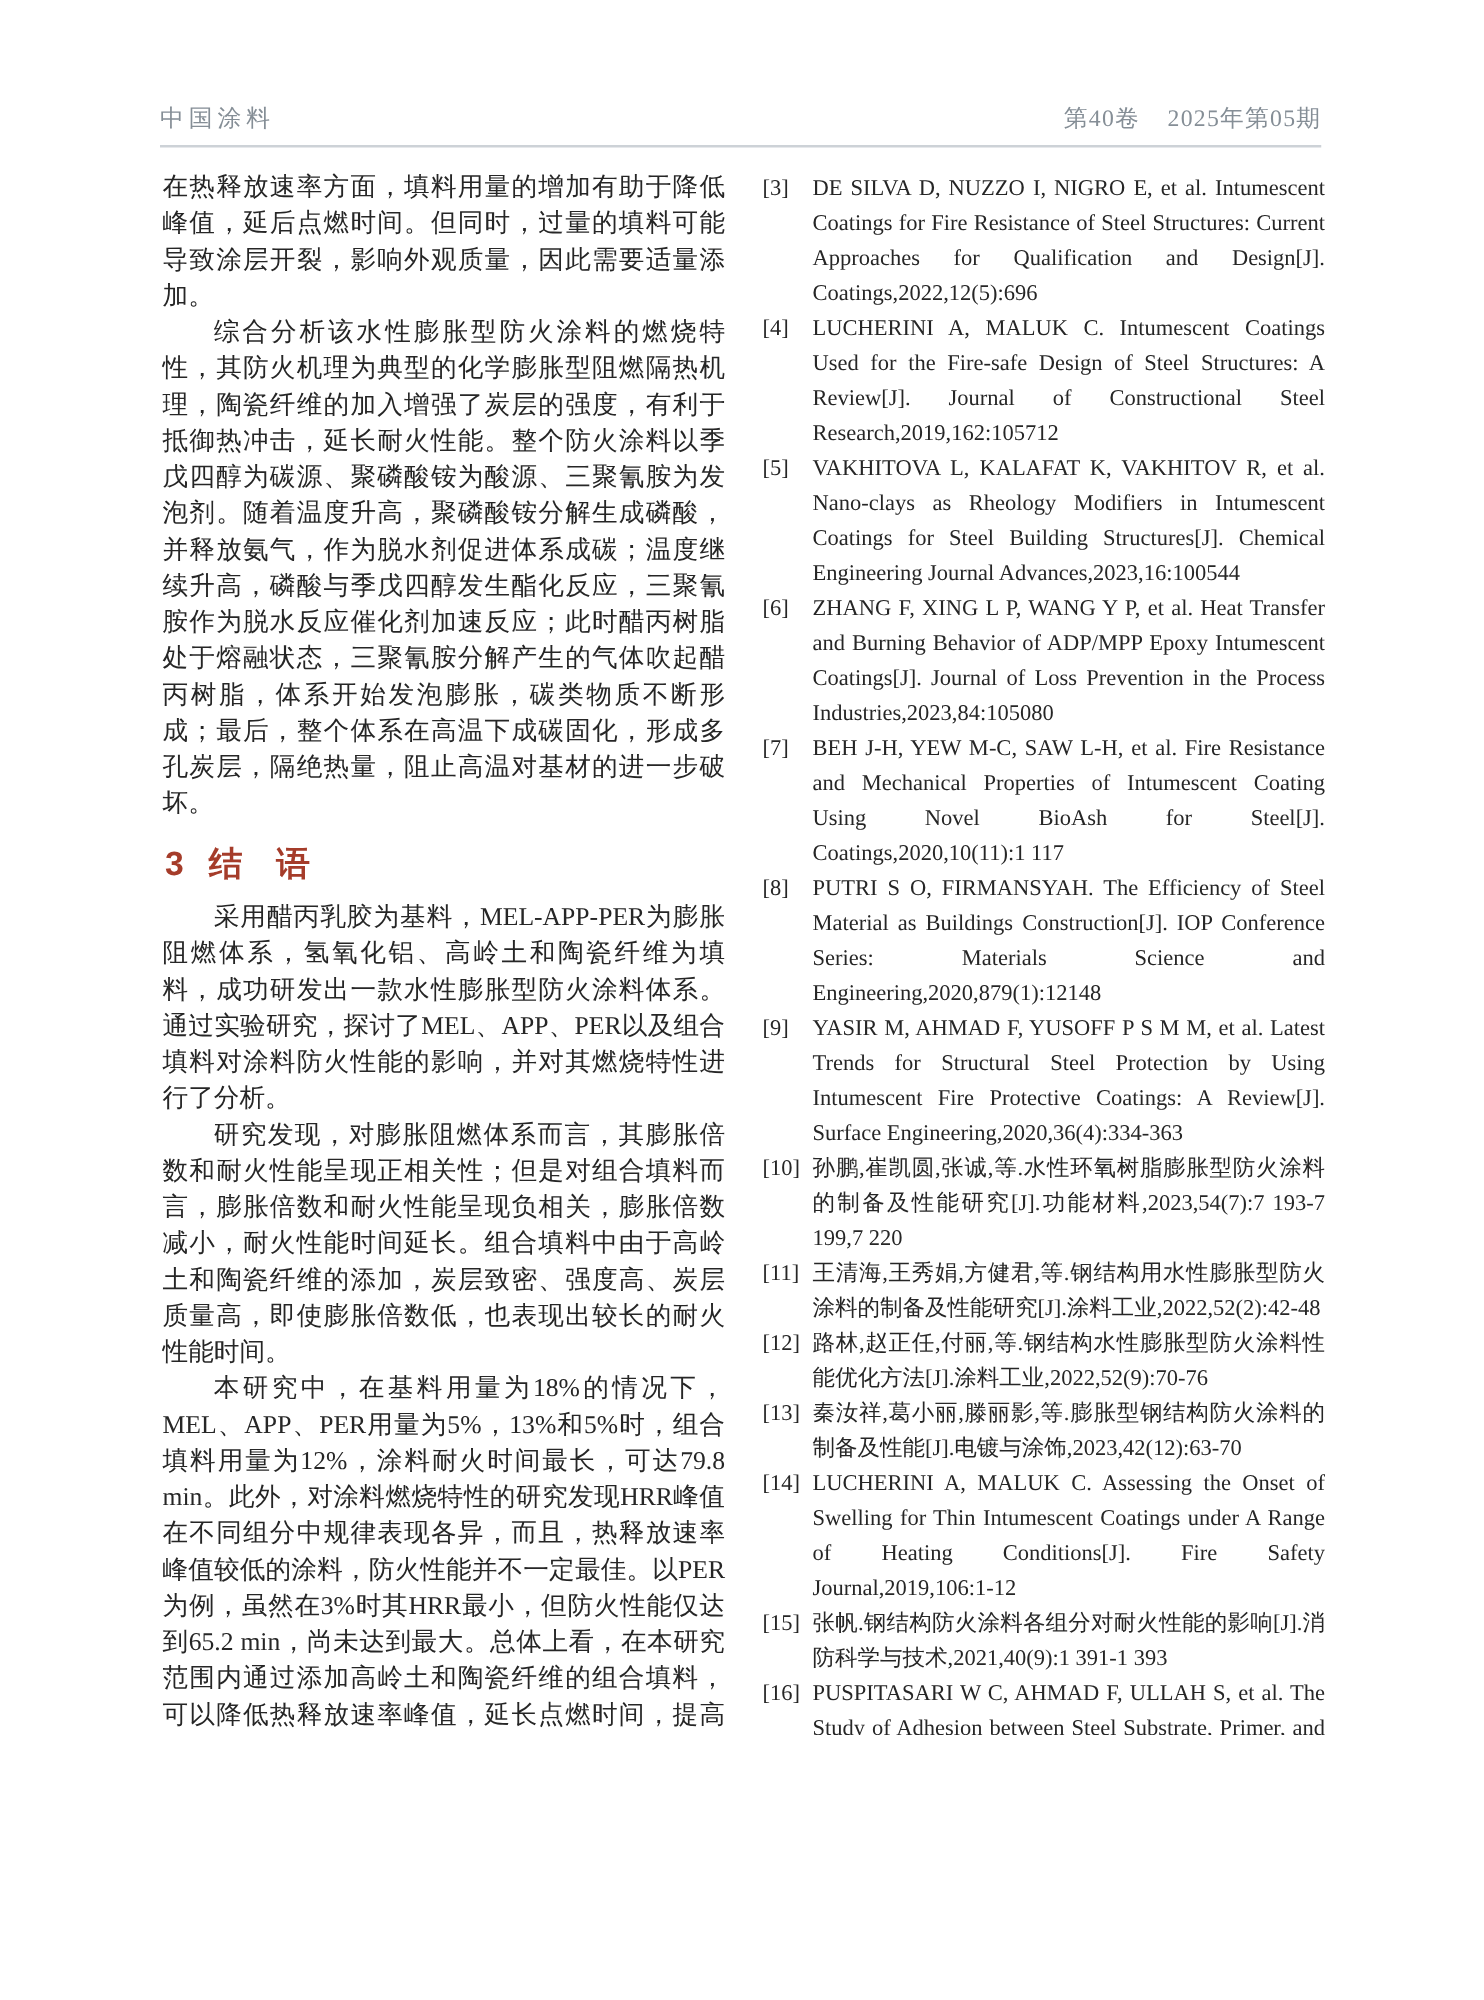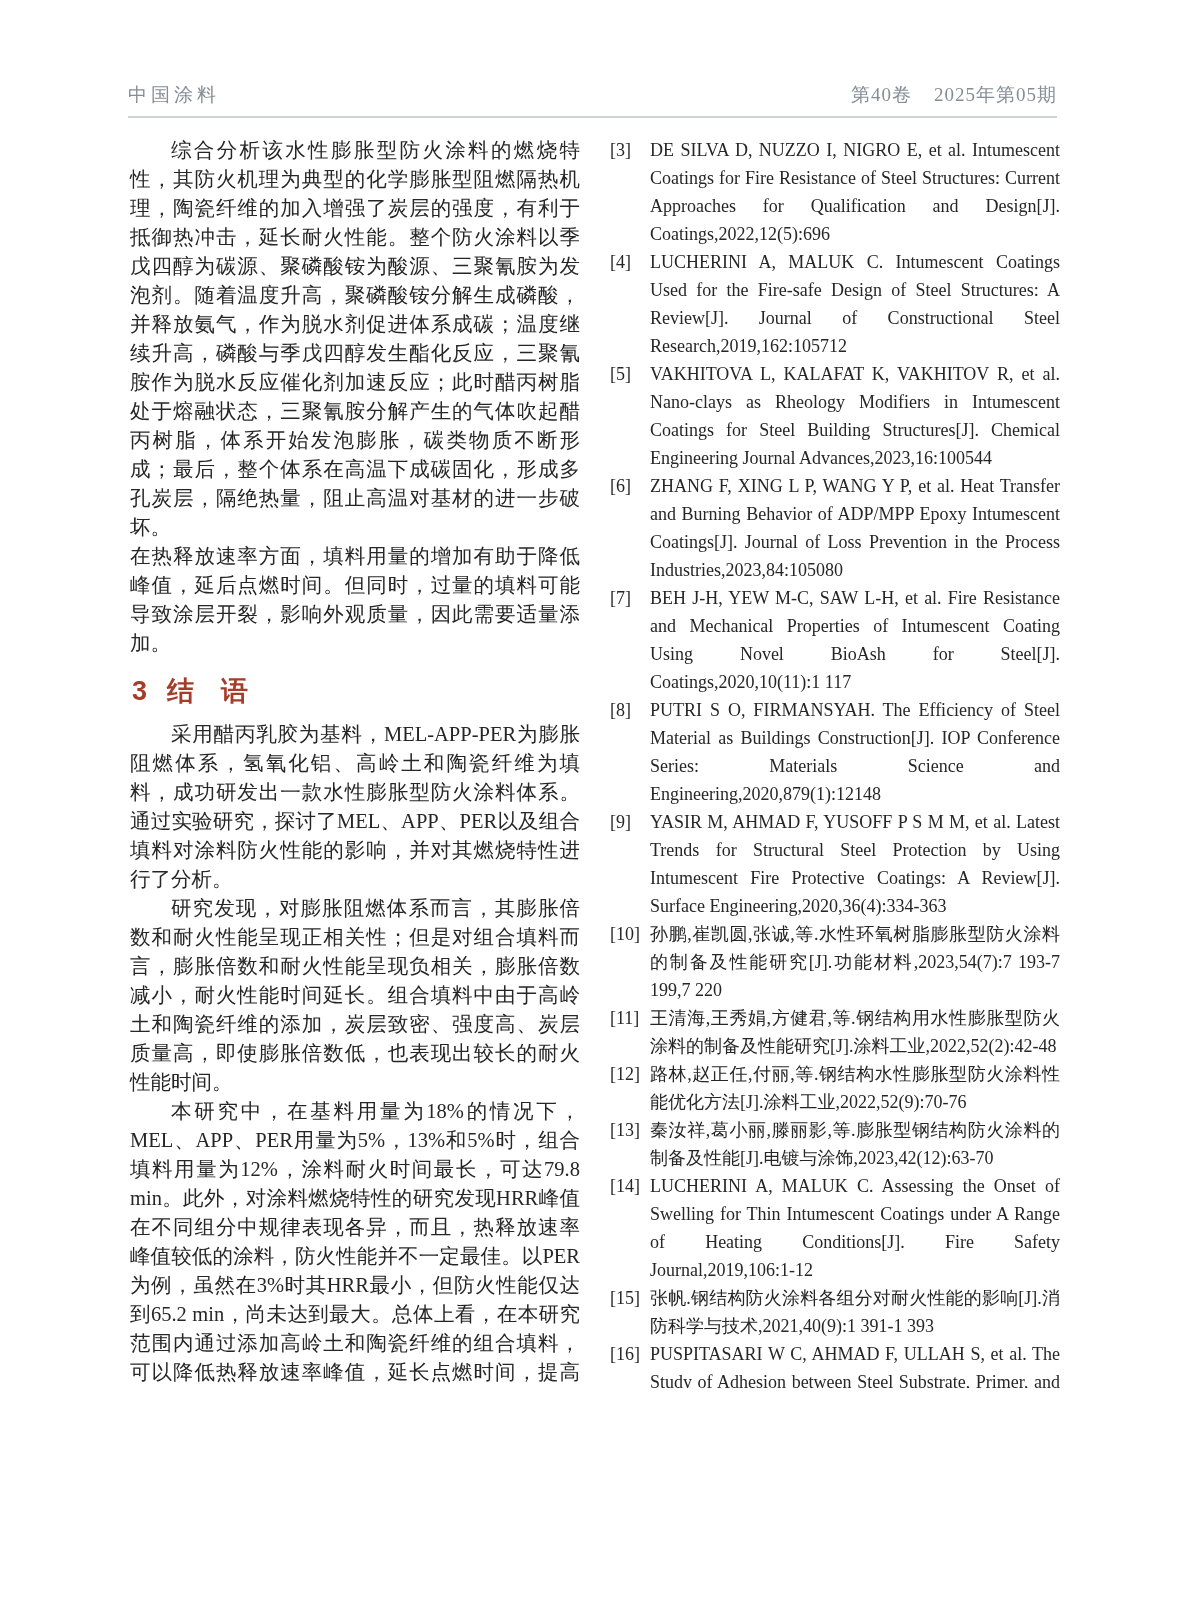--- a/index.html
+++ b/index.html
@@ -141,22 +141,22 @@
 <div class="page">
 
   <div class="header">
     <span class="journal-name">中国涂料</span>
     <span class="issue-info"><span>第40卷</span><span class="issue-gap"></span><span>2025年第05期</span></span>
   </div>
 
   <div class="columns">
 
     <div class="col">
+      <p class="body-text no-indent">在热释放速率方面，填料用量的增加有助于降低峰值，延后点燃时间。但同时，过量的填料可能导致涂层开裂，影响外观质量，因此需要适量添加。</p>
       <p class="body-text">综合分析该水性膨胀型防火涂料的燃烧特性，其防火机理为典型的化学膨胀型阻燃隔热机理，陶瓷纤维的加入增强了炭层的强度，有利于抵御热冲击，延长耐火性能。整个防火涂料以季戊四醇为碳源、聚磷酸铵为酸源、三聚氰胺为发泡剂。随着温度升高，聚磷酸铵分解生成磷酸，并释放氨气，作为脱水剂促进体系成碳；温度继续升高，磷酸与季戊四醇发生酯化反应，三聚氰胺作为脱水反应催化剂加速反应；此时醋丙树脂处于熔融状态，三聚氰胺分解产生的气体吹起醋丙树脂，体系开始发泡膨胀，碳类物质不断形成；最后，整个体系在高温下成碳固化，形成多孔炭层，隔绝热量，阻止高温对基材的进一步破坏。</p>
-      <p class="body-text no-indent">在热释放速率方面，填料用量的增加有助于降低峰值，延后点燃时间。但同时，过量的填料可能导致涂层开裂，影响外观质量，因此需要适量添加。</p>
 
       <h2 class="section-heading">
         <span>3</span>
         <span>结　语</span>
       </h2>
 
       <p class="body-text">采用醋丙乳胶为基料，MEL-APP-PER为膨胀阻燃体系，氢氧化铝、高岭土和陶瓷纤维为填料，成功研发出一款水性膨胀型防火涂料体系。通过实验研究，探讨了MEL、APP、PER以及组合填料对涂料防火性能的影响，并对其燃烧特性进行了分析。</p>
       <p class="body-text">研究发现，对膨胀阻燃体系而言，其膨胀倍数和耐火性能呈现正相关性；但是对组合填料而言，膨胀倍数和耐火性能呈现负相关，膨胀倍数减小，耐火性能时间延长。组合填料中由于高岭土和陶瓷纤维的添加，炭层致密、强度高、炭层质量高，即使膨胀倍数低，也表现出较长的耐火性能时间。</p>
       <p class="body-text">本研究中，在基料用量为18%的情况下，MEL、APP、PER用量为5%，13%和5%时，组合填料用量为12%，涂料耐火时间最长，可达79.8 min。此外，对涂料燃烧特性的研究发现HRR峰值在不同组分中规律表现各异，而且，热释放速率峰值较低的涂料，防火性能并不一定最佳。以PER为例，虽然在3%时其HRR最小，但防火性能仅达到65.2 min，尚未达到最大。总体上看，在本研究范围内通过添加高岭土和陶瓷纤维的组合填料，可以降低热释放速率峰值，延长点燃时间，提高耐火性能和炭层质量。</p>
 

